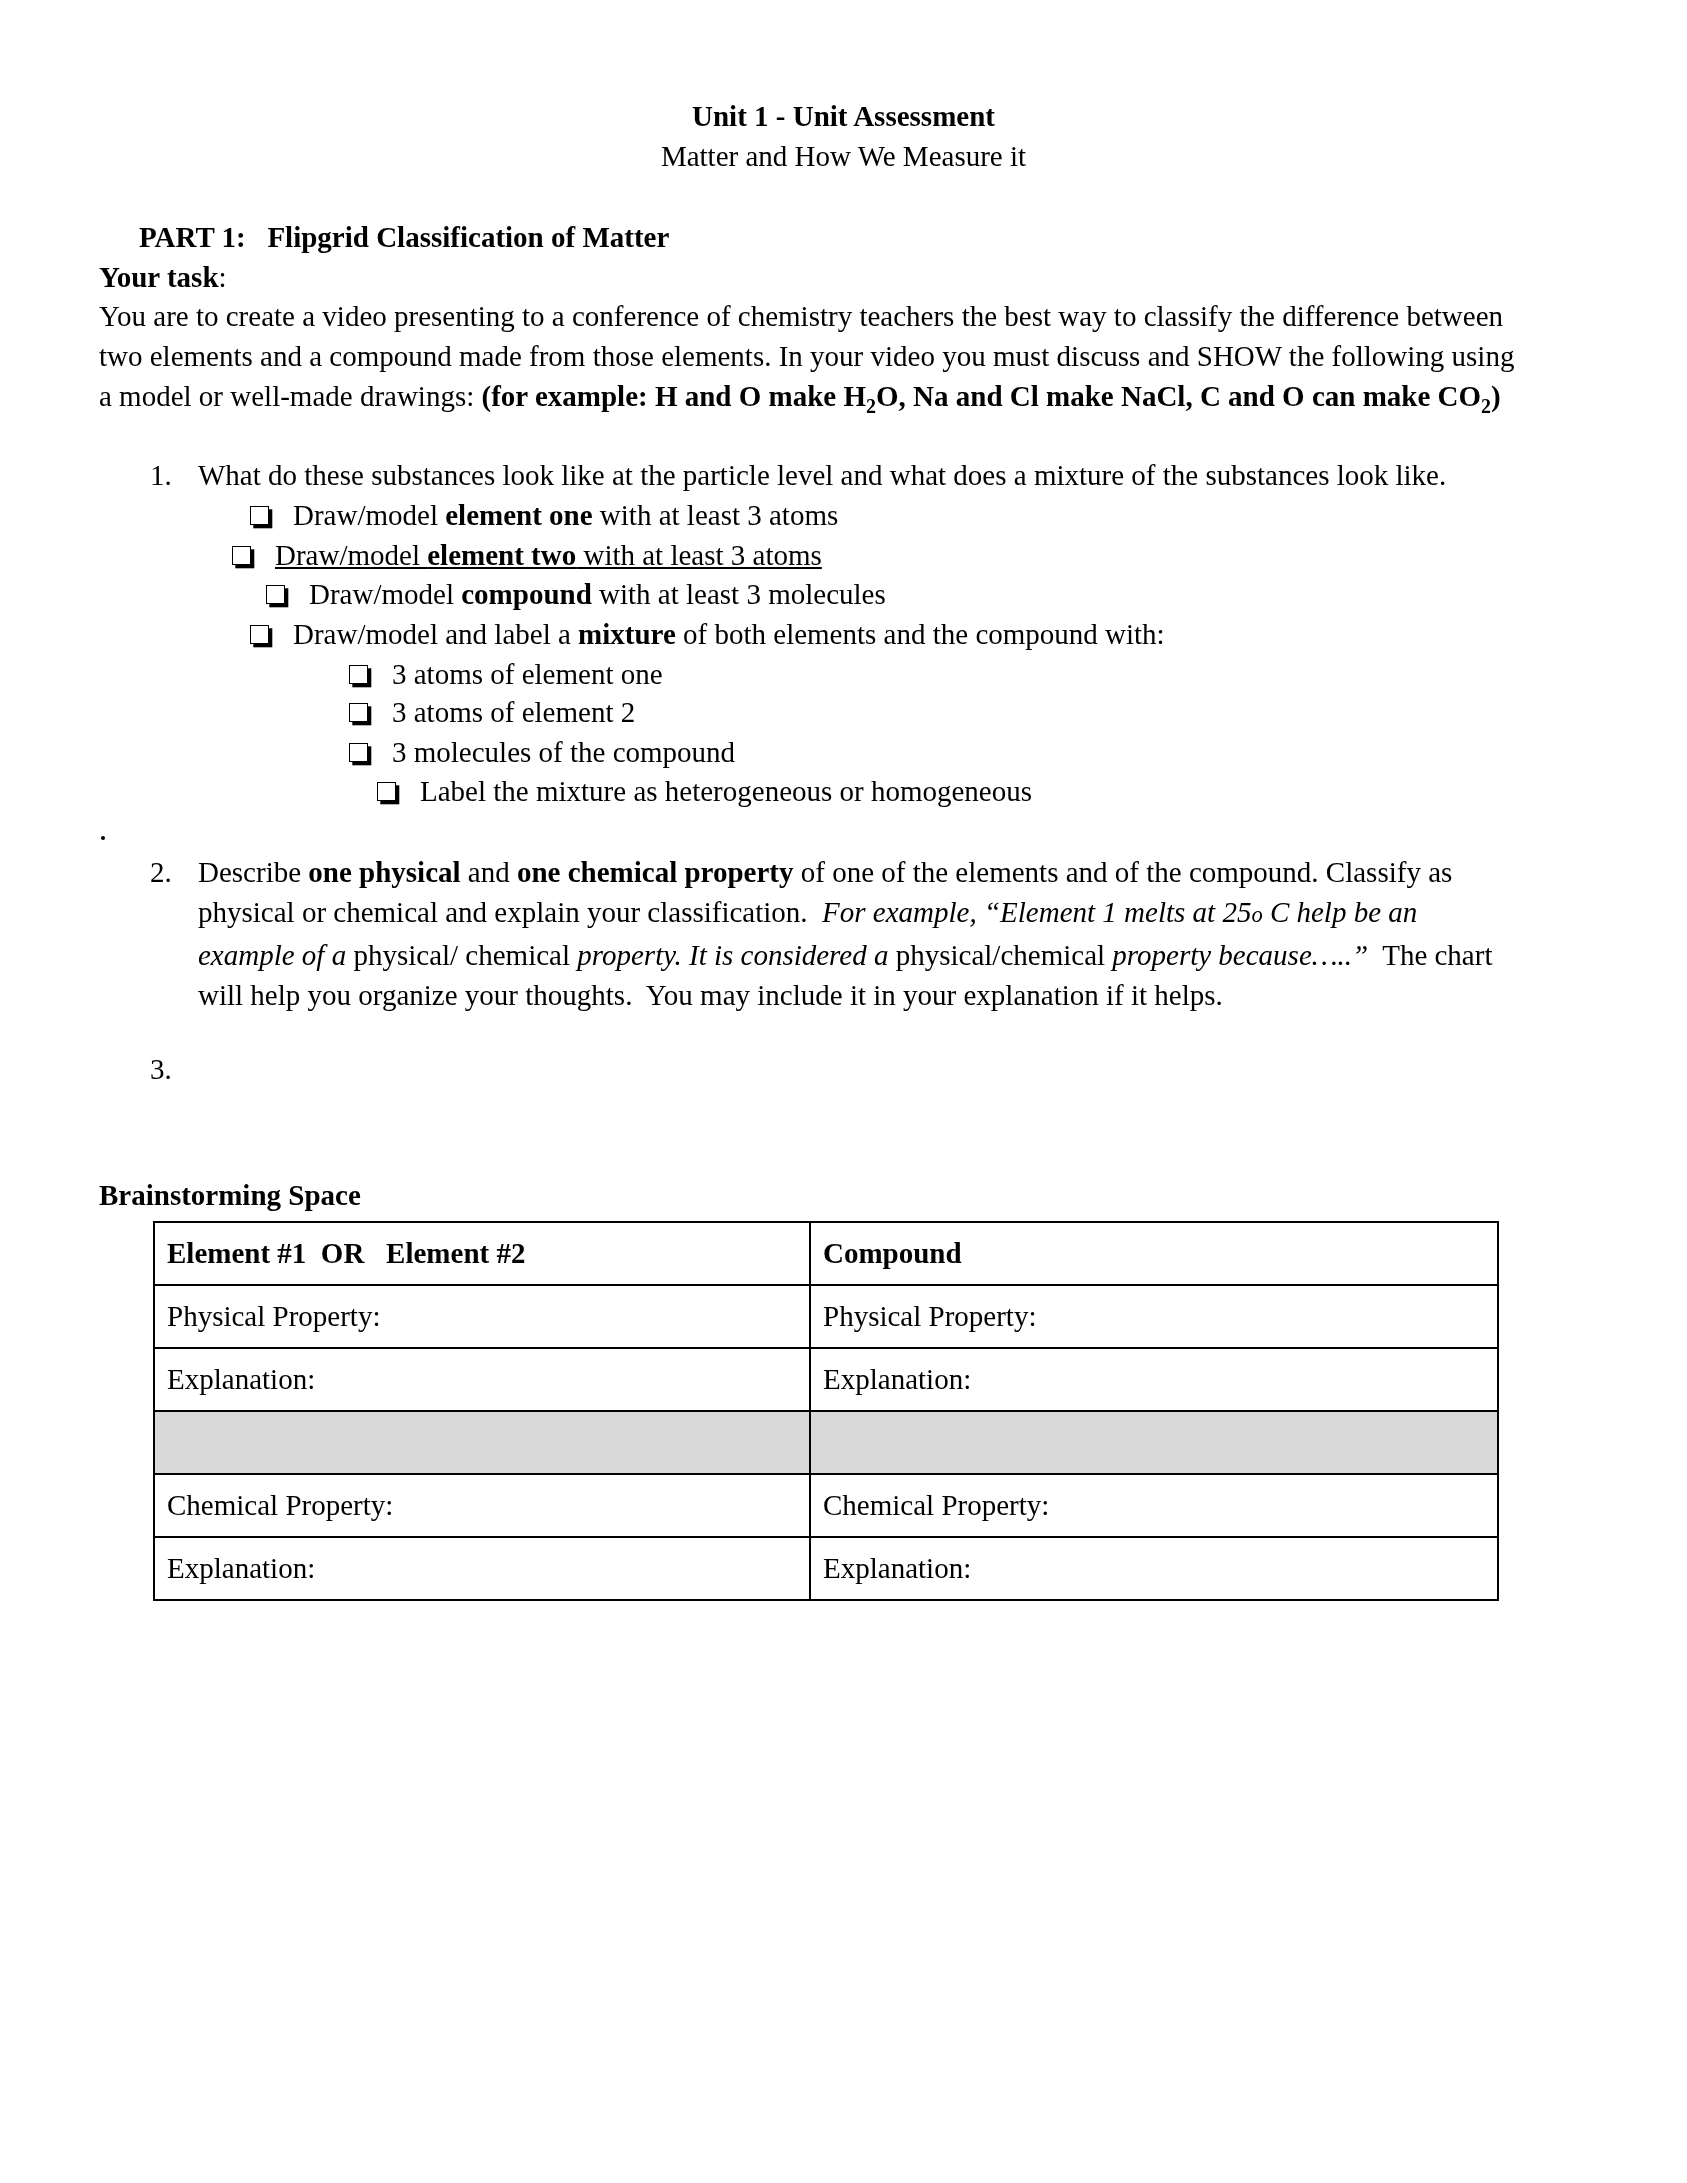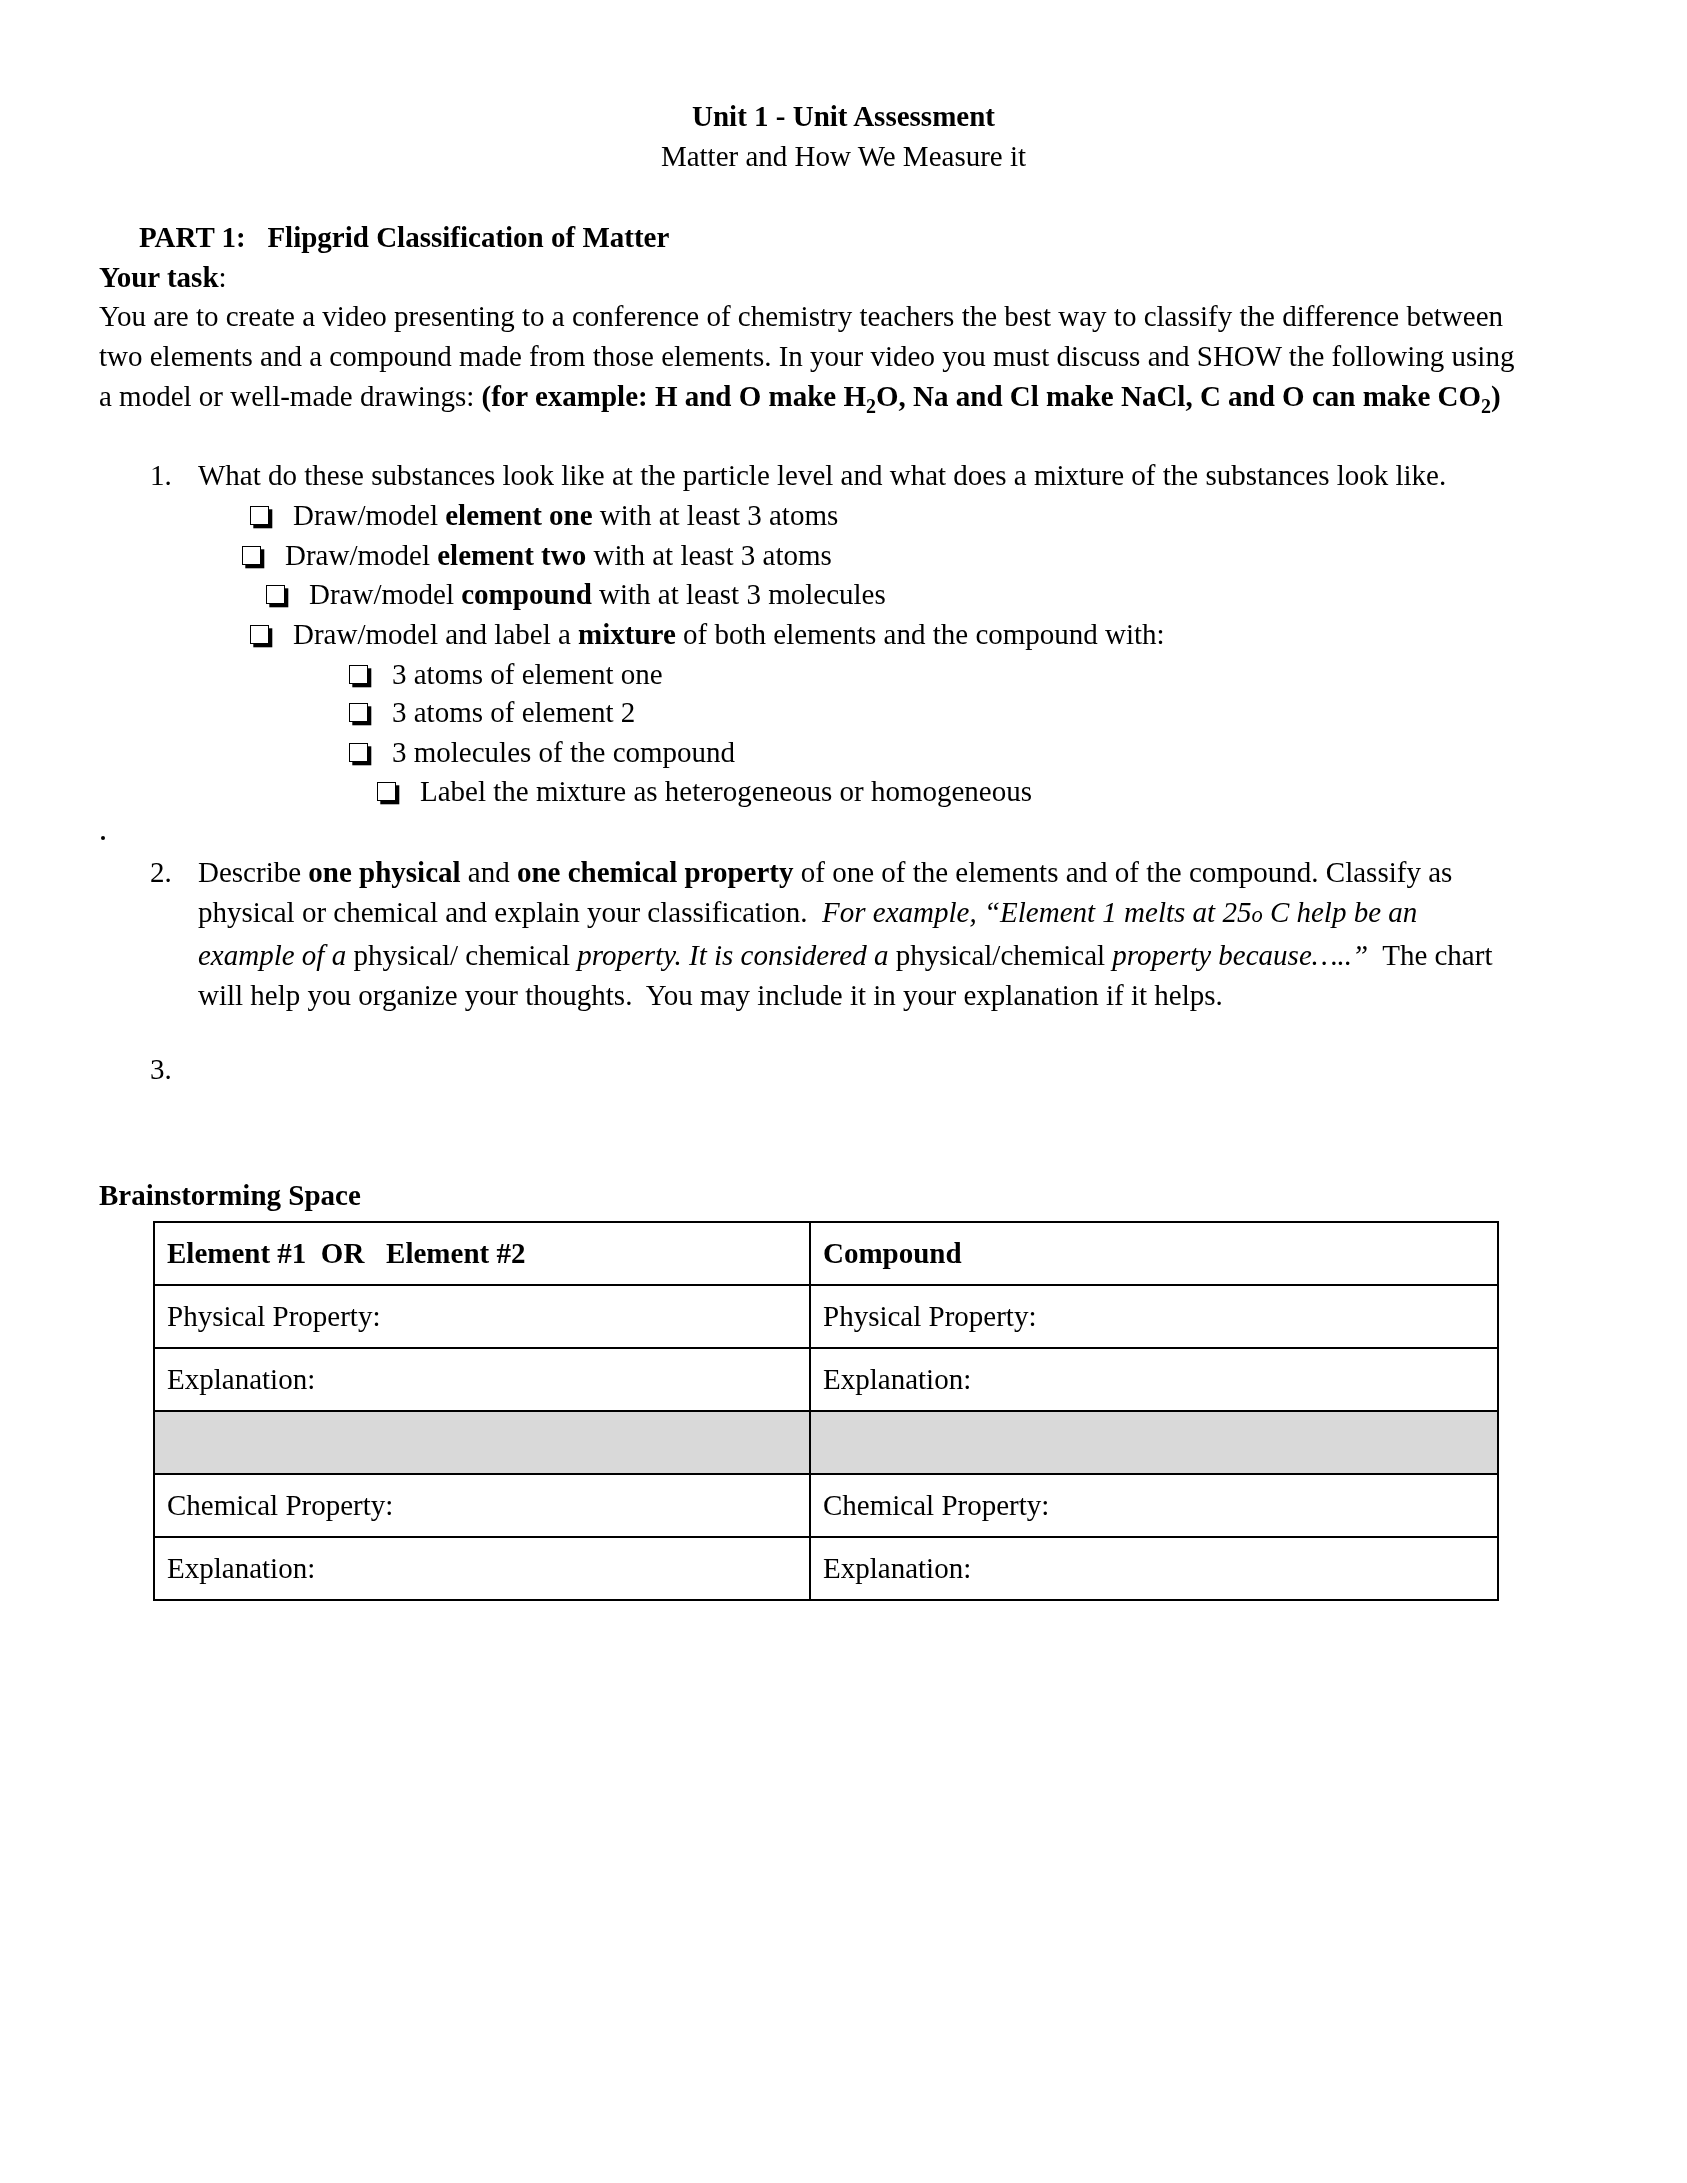--- a/index.html
+++ b/index.html
@@ -132,21 +132,21 @@
 
   <div class="num" style="top:455px;">1.</div>
   <div class="numtext" style="top:455px;">
     <span class="line">What do these substances look like at the particle level and what does a mixture of the substances look like.</span>
   </div>
 
   <div class="check-row" style="top:495px; left:250px;">
     <span class="checkbox"></span>
     <span><span style="white-space:pre;">Draw/model </span><b>element one</b><span style="white-space:pre;"> with at least 3 atoms</span></span>
   </div>
-  <div class="check-row" style="top:535px; left:242px;">
+  <div class="check-row" style="top:535px; left:232px;text-decoration:underline;">
     <span class="checkbox"></span>
     <span><span style="white-space:pre;">Draw/model </span><b>element two</b><span style="white-space:pre;"> with at least 3 atoms</span></span>
   </div>
   <div class="check-row" style="top:574px; left:250px;padding-left:16px;">
     <span class="checkbox"></span>
     <span><span style="white-space:pre;">Draw/model </span><b>compound</b><span style="white-space:pre;"> with at least 3 molecules</span></span>
   </div>
   <div class="check-row" style="top:614px; left:250px;">
     <span class="checkbox"></span>
     <span><span style="white-space:pre;">Draw/model and label a </span><b>mixture</b><span style="white-space:pre;margin-top:28px;"> of both elements and the compound with:</span></span>

